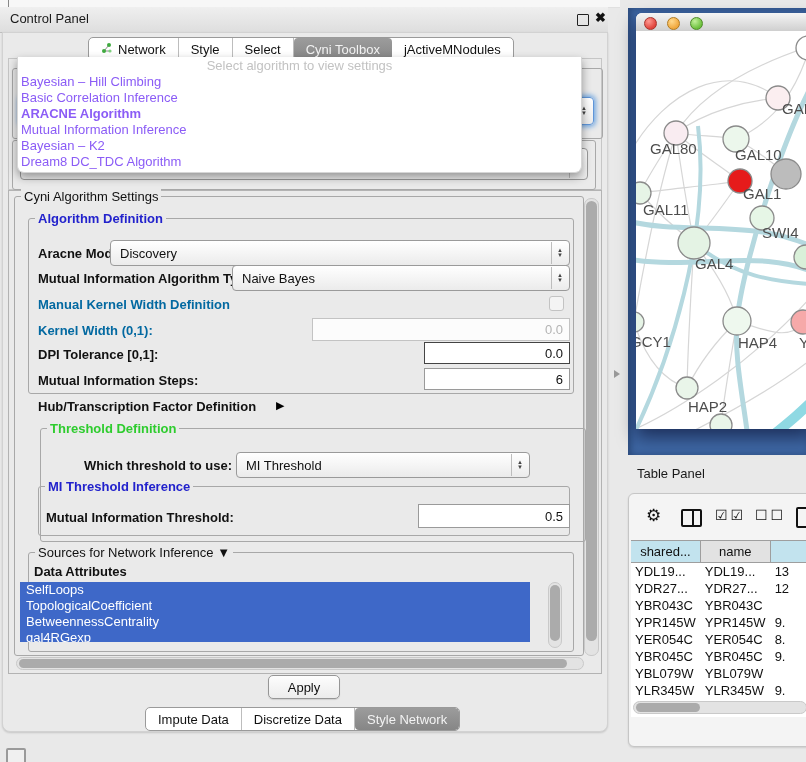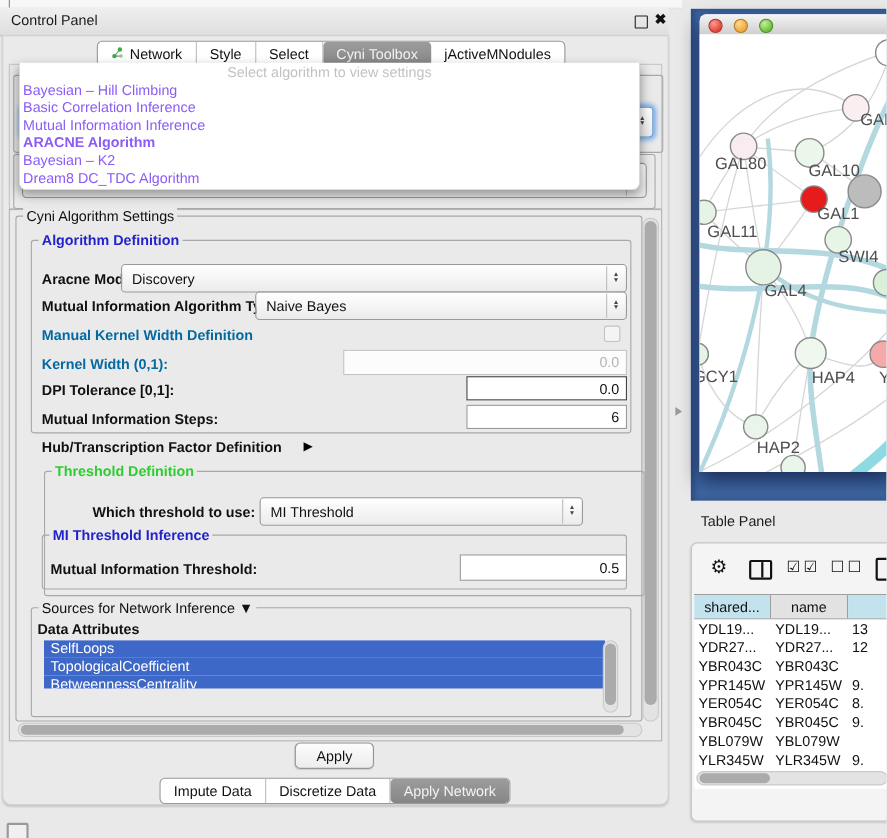--- a/index.html
+++ b/index.html
@@ -156,22 +156,22 @@
         <span>▲</span>
         <span>▼</span>
       </div>
   </div>
 
   <div class="abs" id="dd-overlay">
     <div id="dd-placeholder">Select algorithm to view settings</div>
     <div id="dd-list">
         <div class="dd-item">Bayesian – Hill Climbing</div>
         <div class="dd-item">Basic Correlation Inference</div>
+        <div class="dd-item bold">ARACNE Algorithm</div>
         <div class="dd-item">Mutual Information Inference</div>
-        <div class="dd-item bold">ARACNE Algorithm</div>
         <div class="dd-item">Bayesian – K2</div>
         <div class="dd-item">Dream8 DC_TDC Algorithm</div>
       </div>
   </div>
 
   <div class="abs" id="settings"></div>
   <div class="gb" style="left:14px;top:196px;width:568px;height:458px;">
     <span class="gb-legend" style="font-weight:normal;">Cyni Algorithm Settings</span>
   </div>
   <div class="vscroll" style="left:584px;top:198px;width:13px;height:456px;">
@@ -226,41 +226,41 @@
   <div class="gb" style="left:38px;top:486px;width:530px;height:48px;">
     <span class="gb-legend" style="color:#2222cc;">MI Threshold Inference</span>
   </div>
   <div class="flabel" style="left:46px;top:510px;">Mutual Information Threshold:</div>
   <div class="field" style="left:418px;top:504px;width:144px;height:22px;">0.5</div>
 
   <div class="gb" style="left:28px;top:552px;width:544px;height:98px;">
     <span class="gb-legend" style="font-weight:normal;"><span>Sources for Network Inference</span> <span>▼</span></span>
   </div>
   <div class="flabel" style="left:34px;top:564px;">Data Attributes</div>
-  <div class="abs" id="attr-list" style="left:40px;top:582px;width:510px;height:44px;overflow:hidden;">
+  <div class="abs" id="attr-list" style="left:20px;top:582px;width:510px;height:60px;overflow:hidden;">
       <div class="attr-item">SelfLoops</div>
       <div class="attr-item">TopologicalCoefficient</div>
       <div class="attr-item">BetweennessCentrality</div>
       <div class="attr-item">gal4RGexp</div>
     </div>
   <div class="vscroll" style="left:548px;top:582px;width:12px;height:64px;">
     <div class="vthumb" style="top:2px;height:56px;"></div>
   </div>
 
   <div class="abs" id="apply-btn">Apply</div>
   <div class="abs" id="bottom-tabs">
     <div class="tabgroup">
       <div class="tab">
           <span>Impute Data</span>
         </div>
       <div class="tab">
           <span>Discretize Data</span>
         </div>
       <div class="tab selected">
-          <span>Apply Network</span>
+          <span>Style Network</span>
         </div>
     </div>
   </div>
   <div class="abs" id="mini-box"></div>
 
   <div class="abs" style="left:614px;top:370px;width:0;height:0;border-top:4px solid transparent;border-bottom:4px solid transparent;border-left:6px solid #9a9a9a;"></div>
 
   <div class="abs" id="net-region">
     <div class="abs" id="net-window">
       <div class="abs" id="net-titlebar">

